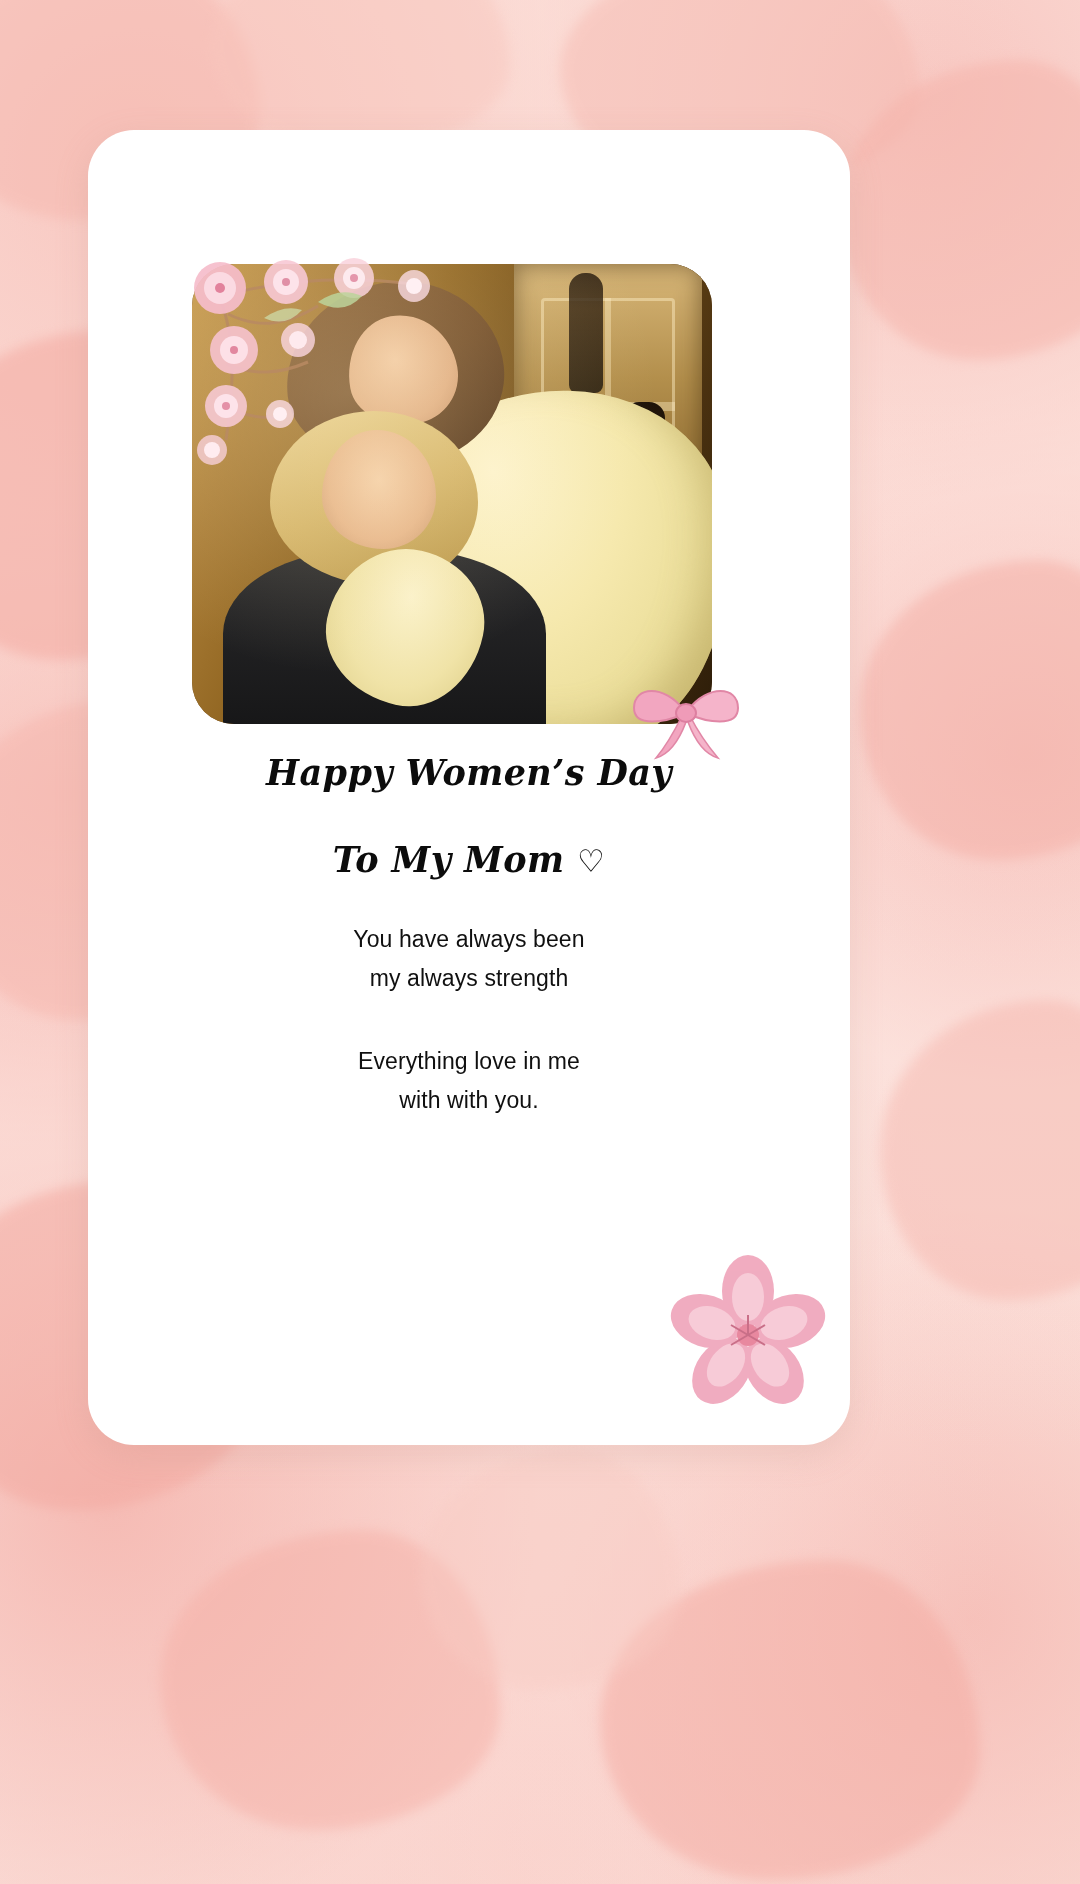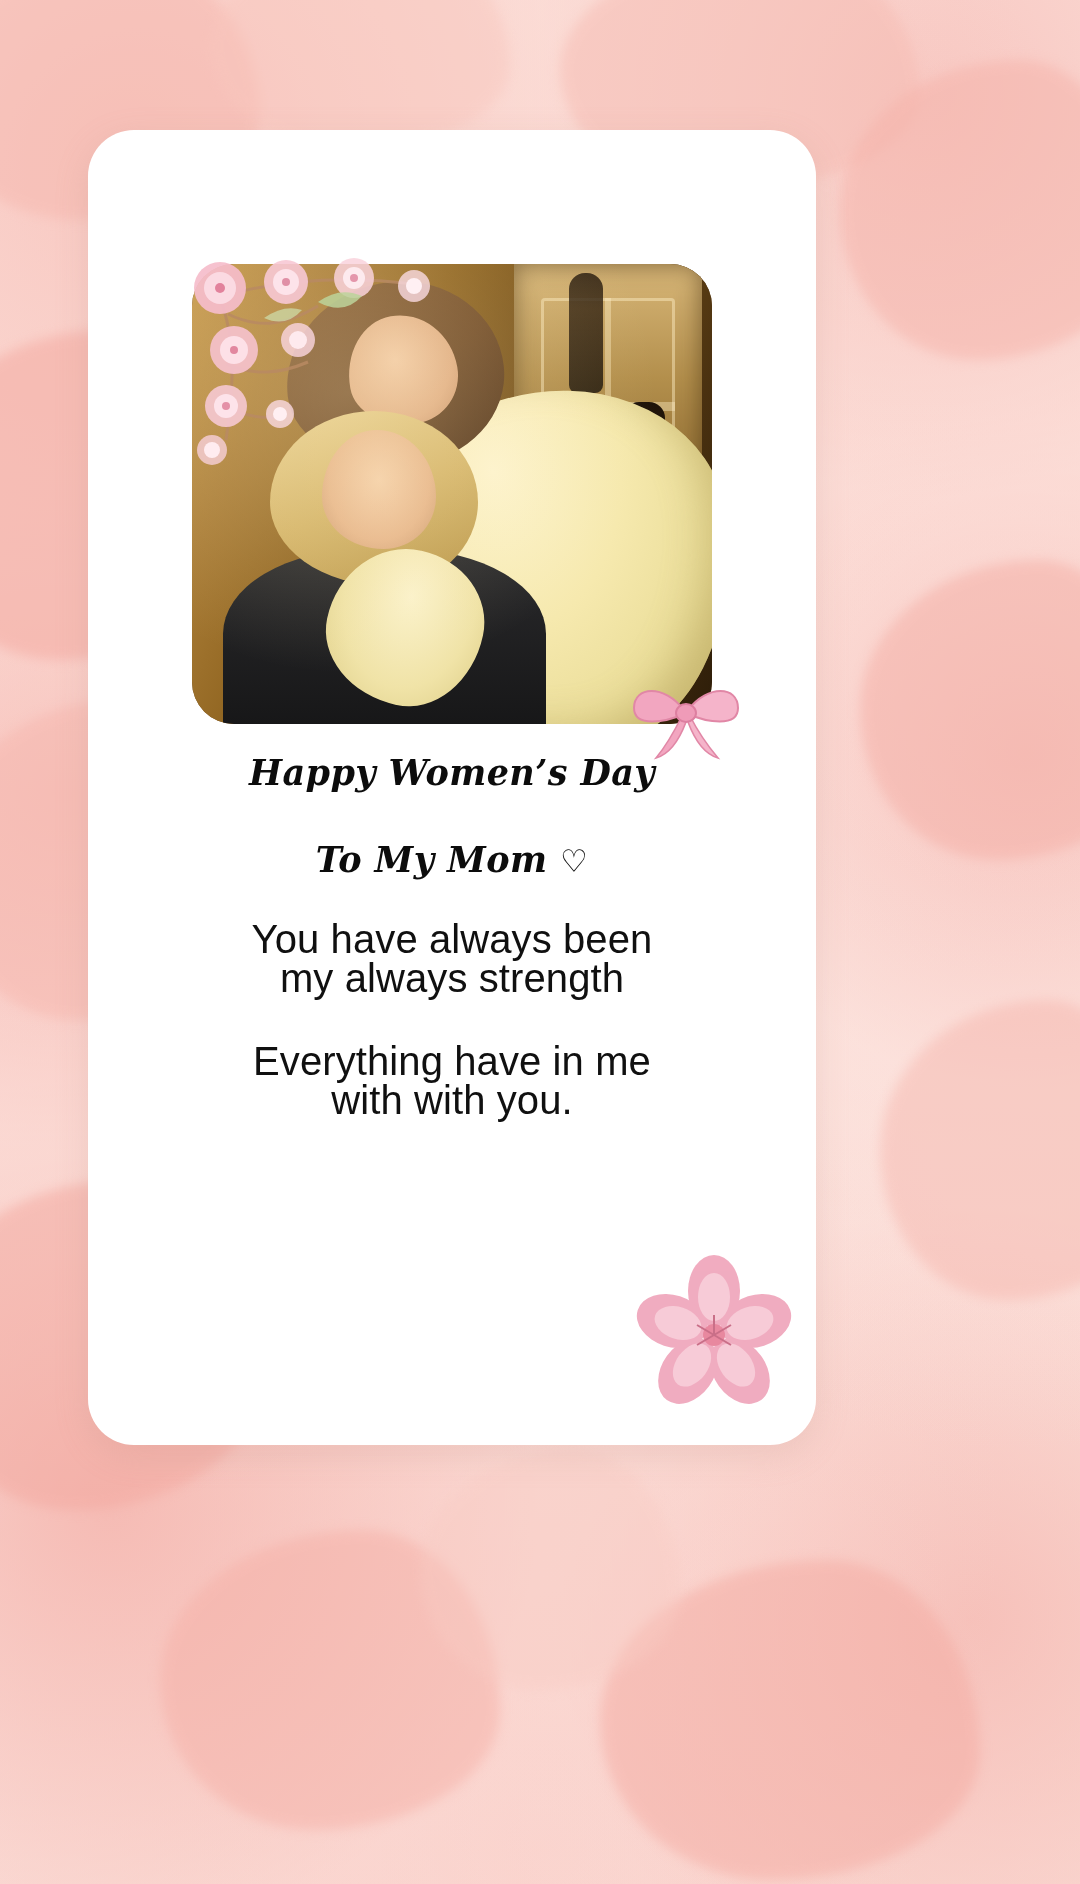--- a/index.html
+++ b/index.html
@@ -42,20 +42,21 @@
   .card {
     position: absolute;
     left: 88px;
     top: 130px;
     width: 728px;
     height: 1315px;
     background: #ffffff;
     border-radius: 46px;
     box-shadow: 0 10px 34px rgba(190,140,130,0.20);
     overflow: hidden;
+    padding-left: 34px;
   }
 
   
   .photo-wrap {
     position: absolute;
     left: 104px;
     top: 134px;
     width: 520px;
     height: 460px;
   }
@@ -206,21 +207,21 @@
     font-size: 35px;
     letter-spacing: .4px;
     color: #0c0c0c;
   }
   .h1 { margin: 0 0 46px 0; }
   .h2 { margin: 0 0 40px 0; }
   .h2 .heart { font-style: normal; font-weight: 400; font-size: 31px; }
 
   .verse {
     font-family: "Liberation Sans", sans-serif;
-    font-size: 40px;
+    font-size: 23px;
     line-height: 39px;
     color: #101010;
     margin: 0 0 44px 0;
     letter-spacing: .1px;
   }
 
   
   .corner-flower {
     position: absolute;
     right: 22px;
@@ -340,21 +341,21 @@
         <span class="heart">♡</span>
       </div>
 
       <p class="verse">
         <span>You have always been</span><br>
         <span>my always strength</span><br>
       </p>
 
 
       <p class="verse">
-        <span>Everything have in me</span><br>
+        <span>Everything love in me</span><br>
         <span>with with you.</span>
       </p>
 
       <p class="verse">
         <br>
       </p>
 
     </div>
 
     <svg class="corner-flower" viewBox="0 0 160 160">

